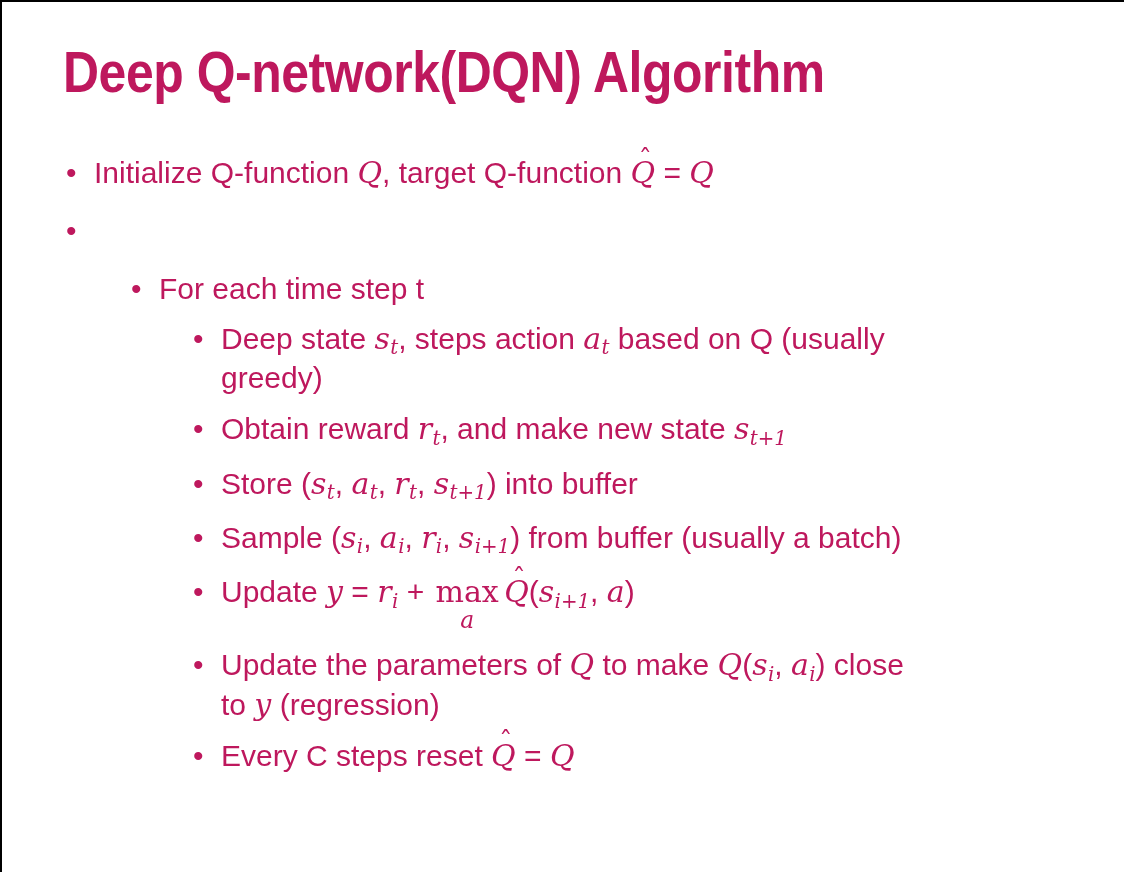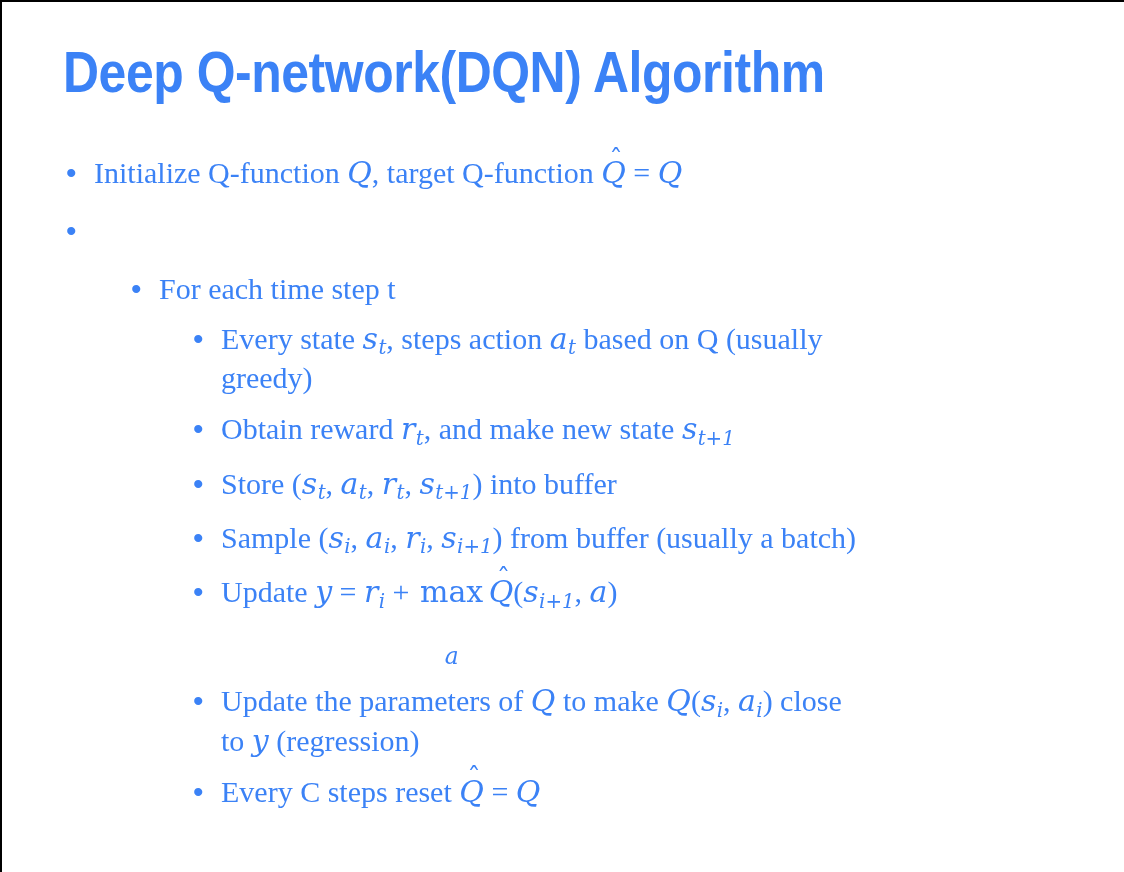--- a/index.html
+++ b/index.html
@@ -4,21 +4,21 @@
 <style>
   html, body { margin: 0; padding: 0; background: #ffffff; }
   .slide {
     position: relative;
     width: 1124px;
     height: 872px;
     background: #ffffff;
     overflow: hidden;
     box-sizing: border-box;
     font-family: "Liberation Sans", sans-serif;
-    color: #3b82f6;
+    color: #be185d;
   }
   .edge-top {
     position: absolute; top: 0; left: 0; right: 0; height: 2px;
     background: #000;
   }
   .edge-left {
     position: absolute; top: 0; left: 0; bottom: 0; width: 2px;
     background: #000;
   }
   .title {
@@ -36,21 +36,21 @@
     display: flex;
     align-items: flex-start;
     font-size: 30px;
     line-height: 1.2;
   }
   .item .marker { flex: none; width: 28px; }
   .level1 { padding-left: 66px;  margin-bottom: 22px; }
   .level2 { padding-left: 131px; margin-bottom: 14px; }
   .level3 { padding-left: 193px; margin-bottom: 15px; }
   .text { max-width: 890px; }
-  .rt { font-family: Liberation Serif, serif; }
+  .rt { font-family: Liberation Sans, sans-serif; }
   .rm {
     font-family: "DejaVu Serif", serif;
     font-style: italic;
   }
   .rm .sub {
     font-size: 0.66em;
     vertical-align: -0.28em;
     margin-left: 0.02em;
   }
   .hatw { position: relative; display: inline-block; }
@@ -62,21 +62,20 @@
     font-style: normal;
     font-size: 0.9em;
     line-height: 1;
   }
   .us {
     display: inline-flex;
     flex-direction: column;
     align-items: center;
     margin: 0 0.18em 0 0.1em;
     vertical-align: baseline;
-    gap: 36px;
   }
   .us .usm {
     font-family: "DejaVu Serif", serif;
     font-style: normal;
     line-height: 1;
   }
   .us .usu {
     font-family: "DejaVu Serif", serif;
     font-style: italic;
     font-size: 0.78em;
@@ -98,21 +97,21 @@
       </div>
       <div class="item level1">
         <span class="marker">•</span>
       </div>
       <div class="item level2">
         <span class="marker">•</span>
         <div class="text"><span class="rt">For each time step t</span></div>
       </div>
       <div class="item level3">
         <span class="marker">•</span>
-        <div class="text"><span class="rt">Every state </span><span class="rm"><span>s</span><span class="sub">t</span></span><span class="rt">, steps action </span><span class="rm"><span>a</span><span class="sub">t</span></span><span class="rt"> based on Q (usually</span><br><span class="rt">greedy)</span></div>
+        <div class="text"><span class="rt">Deep state </span><span class="rm"><span>s</span><span class="sub">t</span></span><span class="rt">, steps action </span><span class="rm"><span>a</span><span class="sub">t</span></span><span class="rt"> based on Q (usually</span><br><span class="rt">greedy)</span></div>
       </div>
       <div class="item level3">
         <span class="marker">•</span>
         <div class="text"><span class="rt">Obtain reward </span><span class="rm"><span>r</span><span class="sub">t</span></span><span class="rt">, and make new state </span><span class="rm"><span>s</span><span class="sub">t+1</span></span></div>
       </div>
       <div class="item level3">
         <span class="marker">•</span>
         <div class="text"><span class="rt">Store (</span><span class="rm"><span>s</span><span class="sub">t</span></span><span class="rt">, </span><span class="rm"><span>a</span><span class="sub">t</span></span><span class="rt">, </span><span class="rm"><span>r</span><span class="sub">t</span></span><span class="rt">, </span><span class="rm"><span>s</span><span class="sub">t+1</span></span><span class="rt">) into buffer</span></div>
       </div>
       <div class="item level3">

